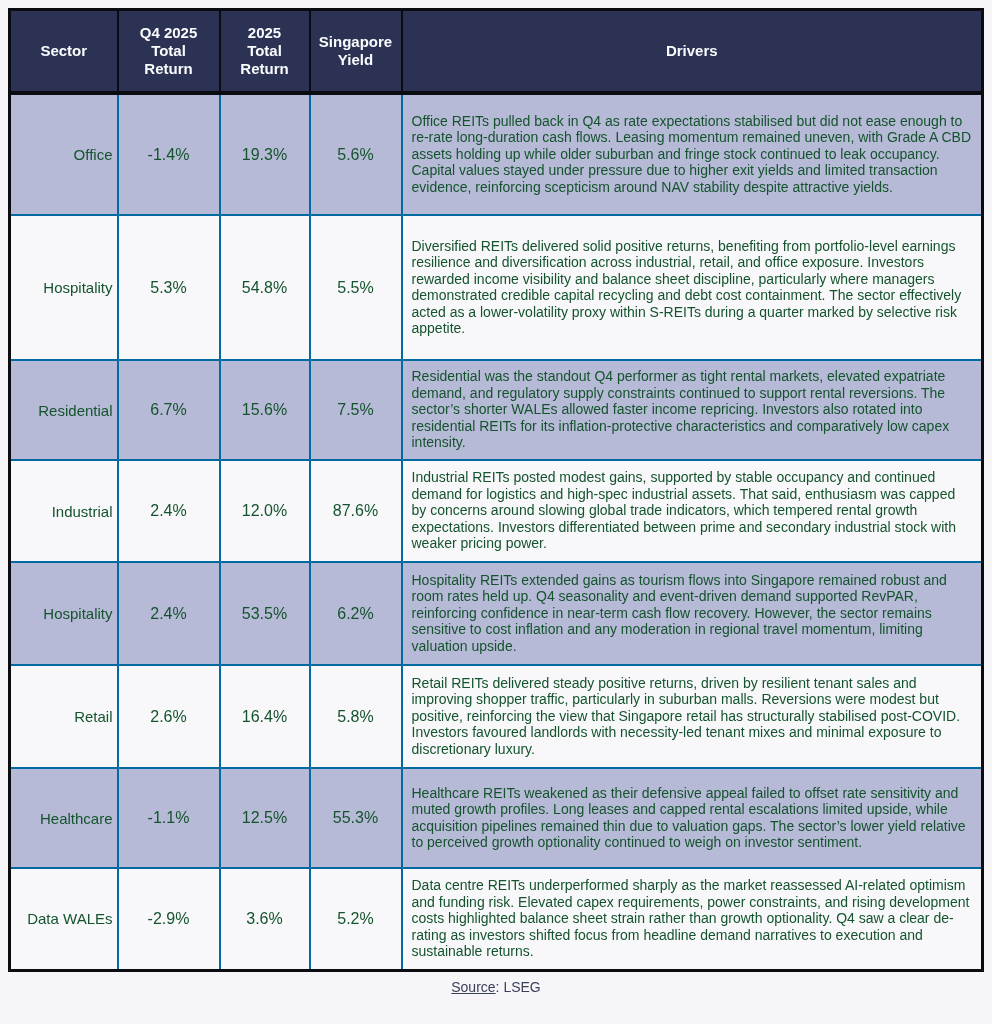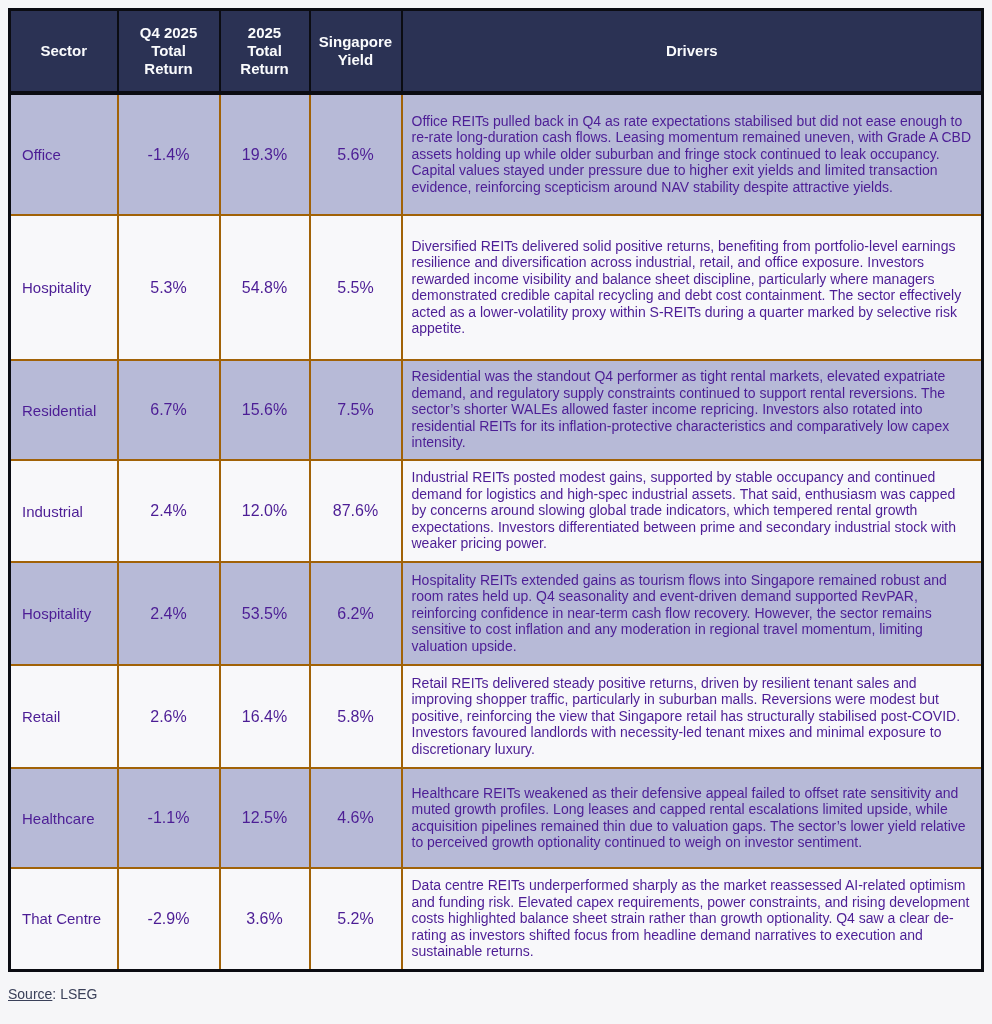--- a/index.html
+++ b/index.html
@@ -26,32 +26,32 @@
     font-weight: bold;
     text-align: center;
     vertical-align: middle;
     padding: 13px 5px;
     line-height: 18px;
     border: 2px solid #0b0c12;
     border-bottom: 4px solid #0b0c12;
     white-space: pre-line;
   }
   .reit-table td {
-    border: 2px solid #a16207;
-    color: #4c1d95;
+    border: 2px solid #0369a1;
+    color: #14532d;
     vertical-align: middle;
     background: #f8f8fa;
     margin-left: 22px;
   }
   .reit-table tbody tr:nth-child(odd) td { background: #b7bad7; }
   .reit-table tbody tr:nth-child(even) td { background: #f8f8fa; }
 
   td.sector {
     font-size: 15px;
-    text-align: left;
+    text-align: right;
     padding: 4px 4px 4px 11px;
   }
   td.num {
     font-size: 16px;
     text-align: center;
     padding: 4px 2px;
   }
   td.drivers {
     font-size: 14px;
     line-height: 16.5px;
@@ -64,22 +64,22 @@
   .reit-table tbody tr:nth-child(2) { height: 145px; }
   .reit-table tbody tr:nth-child(3) { height: 100px; }
   .reit-table tbody tr:nth-child(4) { height: 102px; }
   .reit-table tbody tr:nth-child(5) { height: 103px; }
   .reit-table tbody tr:nth-child(6) { height: 103px; }
   .reit-table tbody tr:nth-child(7) { height: 100px; }
   .reit-table tbody tr:nth-child(8) { height: 102px; }
 
   .source-row {
     width: 976px;
-    text-align: left;
-    padding-top: 14px;
+    text-align: center;
+    padding-top: 7px;
     font-size: 14px;
     color: #3a4059;
   }
   .source-label { text-decoration: underline; }
 </style>
 </head>
 <body>
 
 <div class="wrap">
   <table class="reit-table">
@@ -144,25 +144,25 @@
         <td class="sector">Retail</td>
         <td class="num">2.6%</td>
         <td class="num">16.4%</td>
         <td class="num">5.8%</td>
         <td class="drivers">Retail REITs delivered steady positive returns, driven by resilient tenant sales and improving shopper traffic, particularly in suburban malls. Reversions were modest but positive, reinforcing the view that Singapore retail has structurally stabilised post-COVID. Investors favoured landlords with necessity-led tenant mixes and minimal exposure to discretionary luxury.</td>
       </tr>
       <tr>
         <td class="sector">Healthcare</td>
         <td class="num">-1.1%</td>
         <td class="num">12.5%</td>
-        <td class="num">4.6%</td>
+        <td class="num">55.3%</td>
         <td class="drivers">Healthcare REITs weakened as their defensive appeal failed to offset rate sensitivity and muted growth profiles. Long leases and capped rental escalations limited upside, while acquisition pipelines remained thin due to valuation gaps. The sector’s lower yield relative to perceived growth optionality continued to weigh on investor sentiment.</td>
       </tr>
       <tr>
-        <td class="sector">That Centre</td>
+        <td class="sector">Data WALEs</td>
         <td class="num">-2.9%</td>
         <td class="num">3.6%</td>
         <td class="num">5.2%</td>
         <td class="drivers">Data centre REITs underperformed sharply as the market reassessed AI-related optimism and funding risk. Elevated capex requirements, power constraints, and rising development costs highlighted balance sheet strain rather than growth optionality. Q4 saw a clear de-rating as investors shifted focus from headline demand narratives to execution and sustainable returns.</td>
       </tr>
     </tbody>
   </table>
 
   <div class="source-row"><span class="source-label">Source</span><span>: LSEG</span></div>
 </div>

